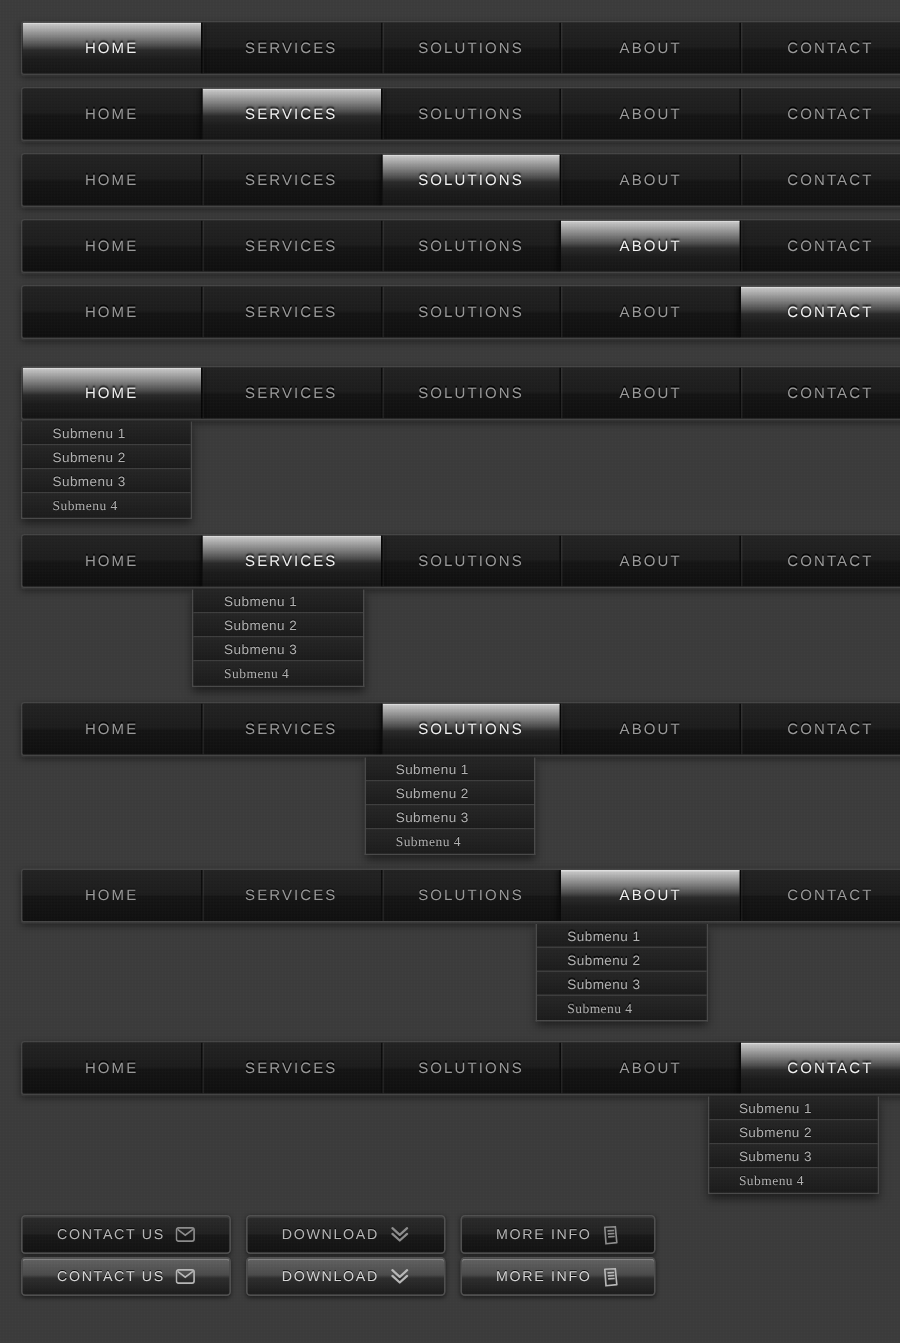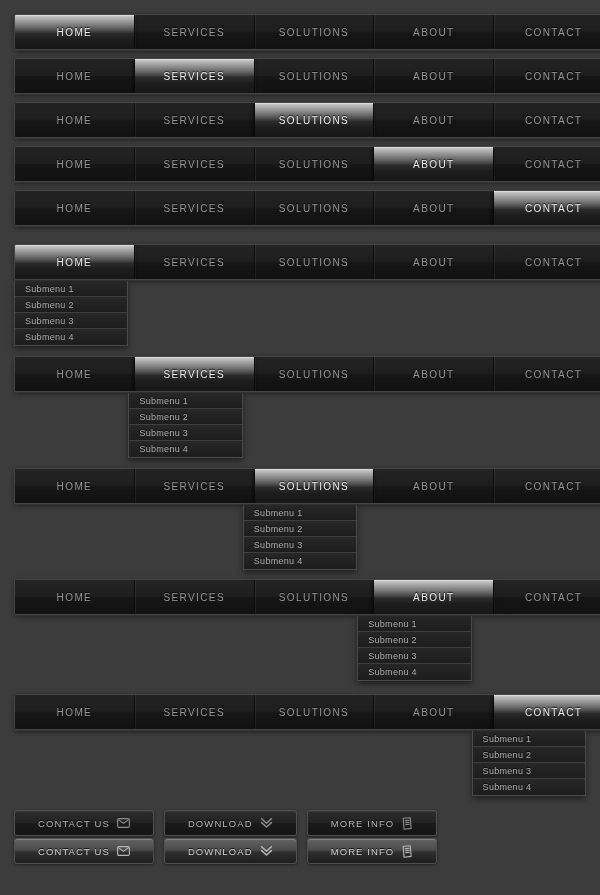--- a/index.html
+++ b/index.html
@@ -82,30 +82,30 @@
     background:#1d1d1d;
     border:1px solid #4a4a4a;
     border-top:none;
     box-shadow:0 3px 6px rgba(0,0,0,.5);
     z-index:4;
   }
   .subitem {
     height:16px;
     display:flex;
     align-items:center;
-    padding-left:10px;
+    padding-left:20px;
     font-size:9px;
     letter-spacing:.3px;
     color:#b2b2b2;
     text-shadow:0 -1px 0 rgba(0,0,0,.8);
     background:linear-gradient(to bottom,#262626 0%,#1c1c1c 100%);
     border-bottom:1px solid #3e3e3e;
     cursor:pointer;
   }
-  .subitem:last-child { border-bottom:none; }
+  .subitem:last-child { border-bottom:none;font-family:Liberation Serif, serif; }
 
   
   .btnrow { position:absolute; left:14px; display:flex; gap:10px; }
 
   .btn {
     position:relative;
     height:26px;
     display:flex;
     align-items:center;
     justify-content:center;

